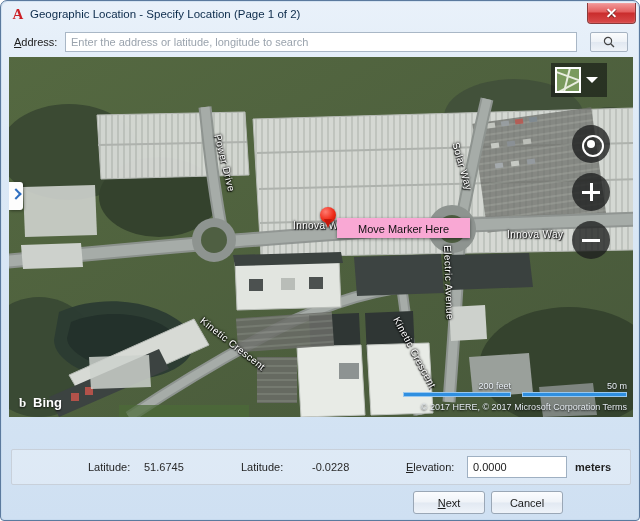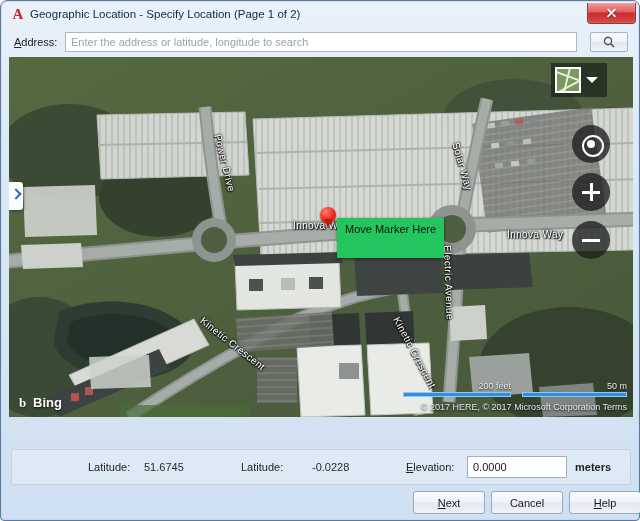--- a/index.html
+++ b/index.html
@@ -190,24 +190,24 @@
     position: absolute;
     left: 4px; top: 12px;
     width: 0; height: 0;
     border-left: 4px solid transparent;
     border-right: 4px solid transparent;
     border-top: 9px solid #c5170a;
   }
   .tooltip {
     position: absolute;
     left: 328px; top: 161px;
-    height: 40px;
+    height: 20px;
     line-height: 22px;
-    padding: 0 8px;
-    background: #22c55e;
+    padding: 0 21px;
+    background: #f9a8d4;
     color: #111;
     font-size: 11px;
     white-space: nowrap;
     box-shadow: 0 1px 3px rgba(0,0,0,0.5);
     z-index: 21;
     cursor: pointer;
   }
 
   
   .maptype {
@@ -680,14 +680,13 @@
     <span class="coord-value val-lat">51.6745</span>
     <span class="coord-label lab-lon">Latitude:</span>
     <span class="coord-value val-lon">-0.0228</span>
     <span class="coord-label lab-ele"><u>E</u><span>levation:</span></span>
     <input class="elev-input" type="text" value="0.0000" style="">
     <span class="unit-label">meters</span>
   </div>
 
   <button class="btn btn-next"><u>N</u><span>ext</span></button>
   <button class="btn btn-cancel">Cancel</button>
-  <button class="btn btn-help"><u>H</u><span>elp</span></button>
 </div>
 
 </body></html>

